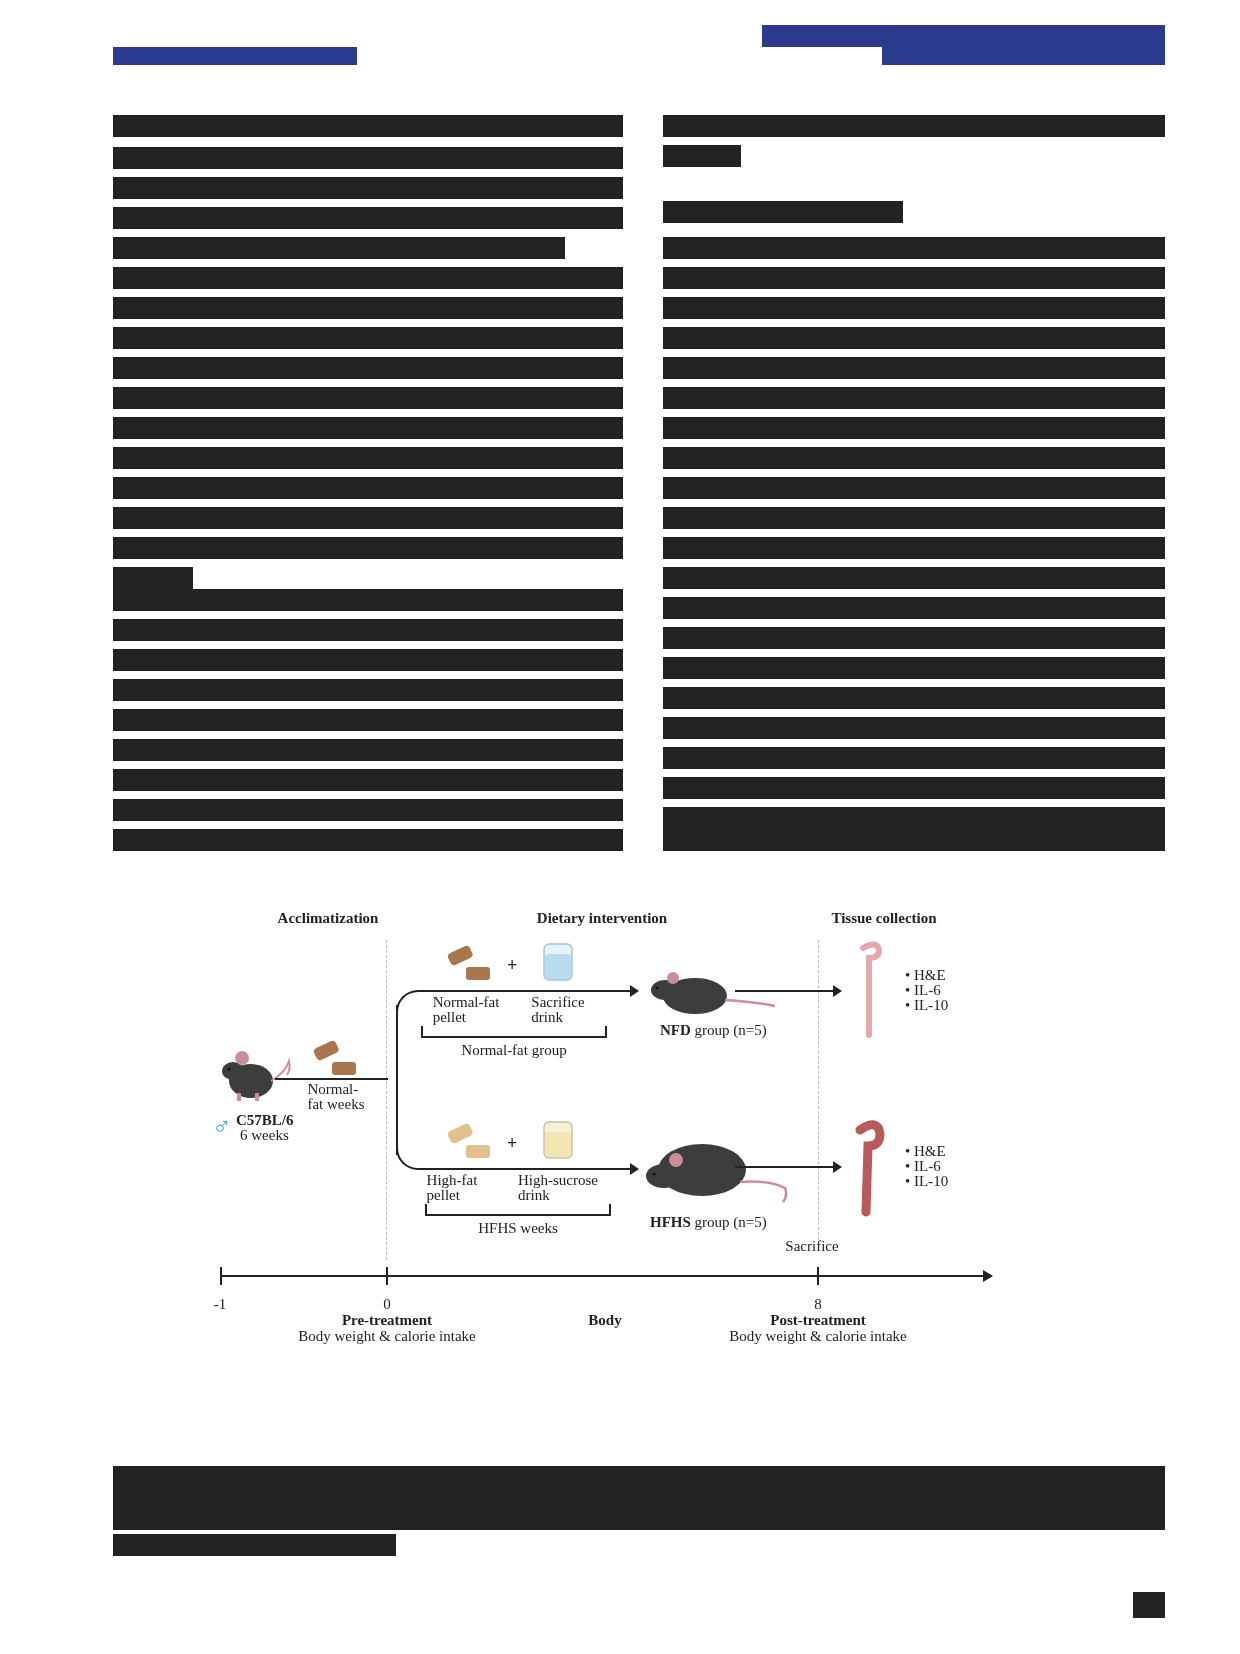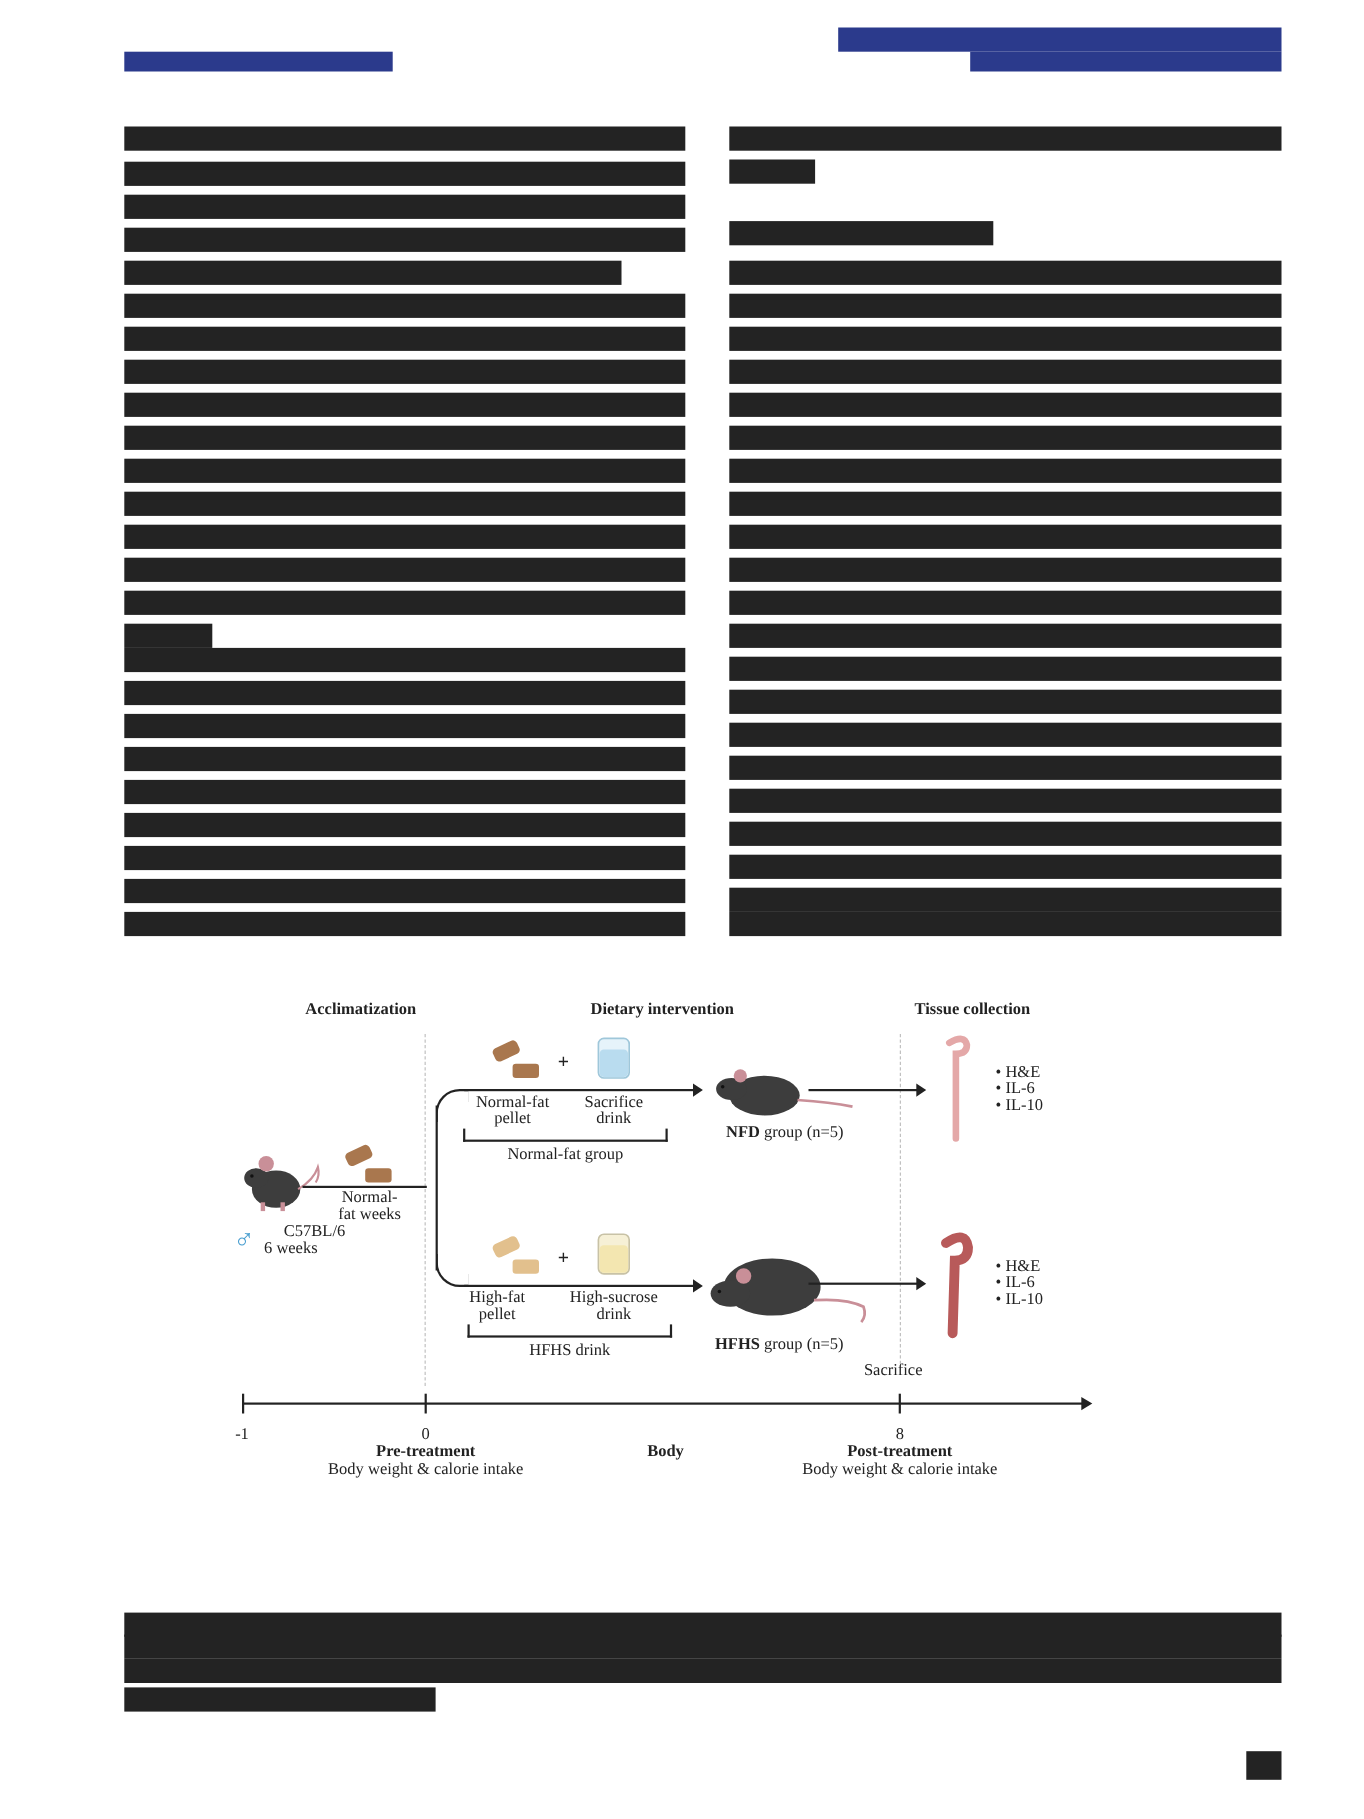--- a/index.html
+++ b/index.html
@@ -10,21 +10,21 @@
     .header-left { position: absolute; left: 113px; top: 47px; width: 244px; height: 18px; }
     .header-right-1 { position: absolute; left: 762px; top: 25px; width: 403px; height: 22px; }
     .header-right-2 { position: absolute; left: 882px; top: 47px; width: 283px; height: 18px; }
 
     .col { position: absolute; }
     .line { position: absolute; left: 0; height: 22px; background: #232323; }
 
     .figure { position: absolute; left: 200px; top: 930px; width: 880px; height: 500px; }
     .fig-text { position: absolute; font-family: "Liberation Serif", serif; font-size: 15px; color: #222; white-space: nowrap; }
     .fig-heading { font-weight: bold; font-size: 15px; }
-    .center { transform: translateX(-50%); text-align: center; }
+    .center { transform: translateX(-50%); text-align: left; }
     .dash-v { position: absolute; width: 0; border-left: 1.5px dashed #bbb; }
     .hline { position: absolute; height: 2px; background: #222; }
     .vline { position: absolute; width: 2px; background: #222; }
 
     .caption { position: absolute; left: 113px; top: 1466px; width: 1052px; }
     .page-num { position: absolute; left: 1133px; top: 1592px; width: 32px; height: 26px; background: #232323; }
   </style>
 </head>
 <body>
 
@@ -109,21 +109,21 @@
   <svg style="position:absolute;left:110px;top:110px" width="50" height="40" viewBox="0 0 50 40">
     <rect x="4" y="4" width="24" height="13" rx="4" transform="rotate(-25 16 10)" fill="#a9774e"></rect>
     <rect x="22" y="22" width="24" height="13" rx="3" fill="#a9774e"></rect>
   </svg>
   <div class="hline" style="left:75px;top:148px;width:113px"></div>
   <div class="fig-text center" style="left:136px;top:152px;line-height:15px">
     <div>Normal-</div>
     <div>fat weeks</div>
   </div>
   <span class="fig-text" style="left:12px;top:182px;font-size:26px;color:#4a9fd0;">♂</span>
-  <div class="fig-text" style="left:58px;top:182px;font-weight:normal;">C57BL/6</div>
+  <div class="fig-text" style="left:36px;top:182px;font-weight:bold;">C57BL/6</div>
   <div class="fig-text" style="left:40px;top:197px;">6 weeks</div>
 
   <div class="vline" style="left:196px;top:75px;height:150px"></div>
   <div style="position:absolute;left:196px;top:60px;width:30px;height:30px;border-top:2px solid #222;border-left:2px solid #222;border-top-left-radius:22px;"></div>
   <div style="position:absolute;left:196px;top:210px;width:30px;height:30px;border-bottom:2px solid #222;border-left:2px solid #222;border-bottom-left-radius:22px;"></div>
 
   <div class="hline" style="left:222px;top:60px;width:210px"></div>
   <div style="position:absolute;left:430px;top:55px;width:0;height:0;border-left:9px solid #222;border-top:6px solid transparent;border-bottom:6px solid transparent;"></div>
   <svg style="position:absolute;left:244px;top:15px" width="50" height="40" viewBox="0 0 50 40">
     <rect x="4" y="4" width="24" height="13" rx="4" transform="rotate(-25 16 10)" fill="#a9774e"></rect>
@@ -178,21 +178,21 @@
   </svg>
   <div class="fig-text center" style="left:252px;top:243px;line-height:15px">
     <div>High-fat</div>
     <div>pellet</div>
   </div>
   <div class="fig-text center" style="left:358px;top:243px;line-height:15px">
     <div>High-sucrose</div>
     <div>drink</div>
   </div>
   <div style="position:absolute;left:225px;top:274px;width:186px;height:12px;border:2px solid #222;border-top:none;"></div>
-  <div class="fig-text center" style="left:318px;top:290px">HFHS drink</div>
+  <div class="fig-text center" style="left:318px;top:290px">HFHS weeks</div>
 
   <svg style="position:absolute;left:440px;top:200px" width="150" height="75" viewBox="0 0 150 75">
     <ellipse cx="62" cy="40" rx="44" ry="26" fill="#3d3d3d"></ellipse>
     <ellipse cx="24" cy="46" rx="18" ry="12" fill="#3d3d3d"></ellipse>
     <circle cx="36" cy="30" r="7" fill="#c98f98"></circle>
     <circle cx="14" cy="44" r="1.6" fill="#111"></circle>
     <path d="M100 52 Q130 50 145 58 Q148 66 143 72" stroke="#c98f98" stroke-width="2.5" fill="none"></path>
   </svg>
   <div class="fig-text" style="left:450px;top:284px"><b>HFHS</b><span> group (n=5)</span></div>
   <div class="hline" style="left:535px;top:236px;width:100px"></div>

